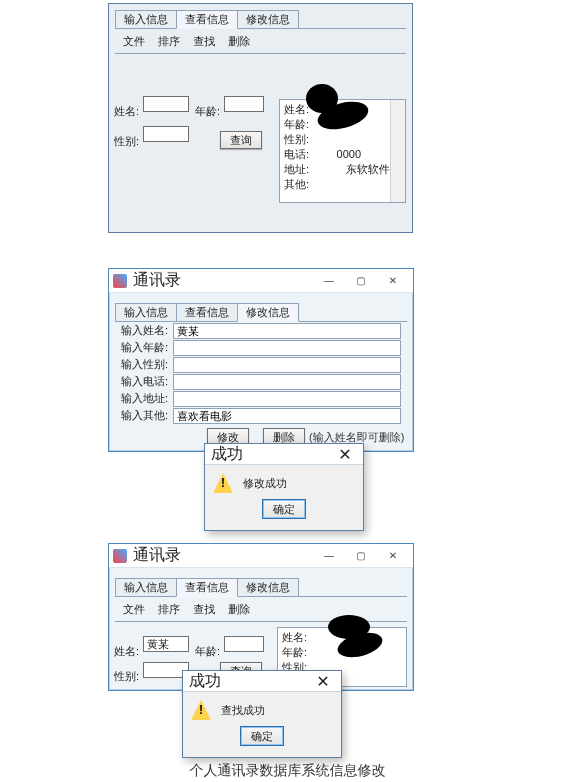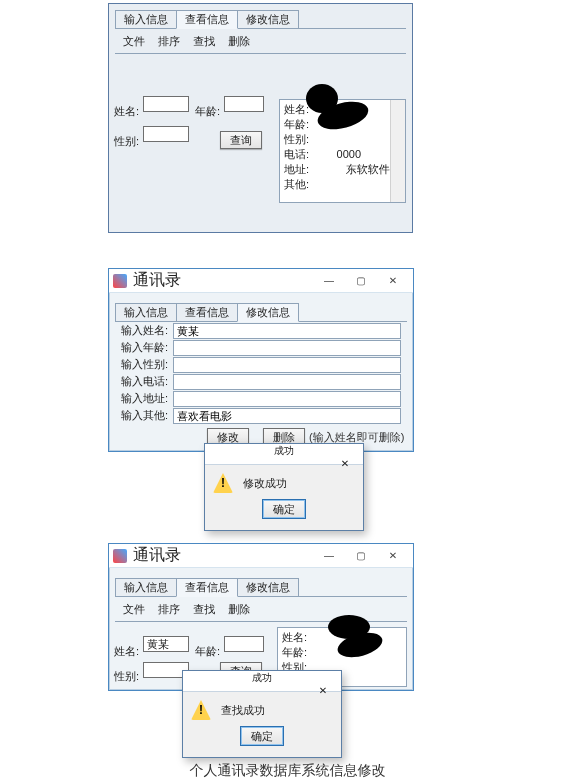--- a/index.html
+++ b/index.html
@@ -158,21 +158,21 @@
     height: 88px;
     border:1px solid #5c7fa6;
     background:#f0f0f0;
     box-shadow:3px 4px 8px rgba(0,0,0,.25);
     box-sizing:border-box;
   }
   .dlgtitle {
     height:20px; background:#fff;
     border-bottom:1px solid #c8d5e2;
     display:flex; align-items:center;
-    padding:0 6px; font-size:10px;flex-direction:column;
+    padding:0 6px; font-size:16px;
   }
   .dlgclose {
     margin-left:auto; width:24px; text-align:center; cursor:pointer;
   }
   .dlgbody { padding:8px 8px 0 8px; display:flex; align-items:center;}
   .warnicon {
     width:20px; height:20px; margin-right:10px; position:relative;
   }
   .warnicon::before {
     content:''; position:absolute; inset:0;

